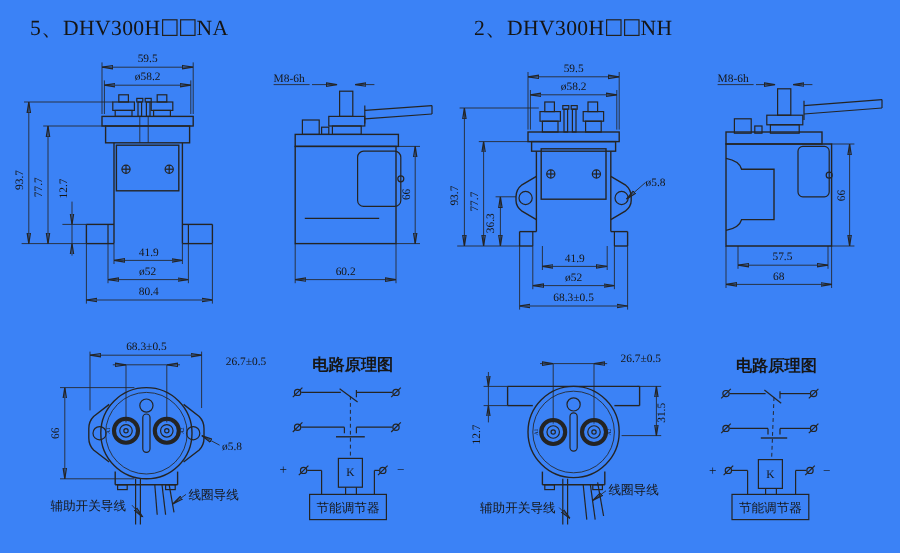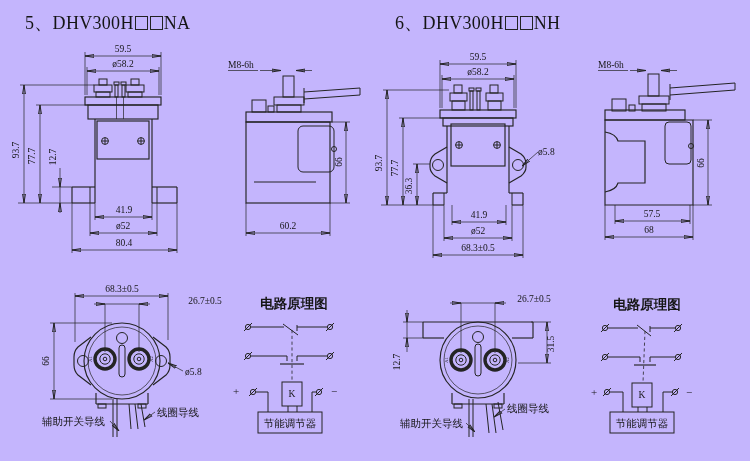--- a/index.html
+++ b/index.html
@@ -1,17 +1,17 @@
 <!DOCTYPE html>
 <html><head>
 <meta charset="utf-8">
 <style>
   html,body{margin:0;padding:0;background:#fff}
   body{width:750px;height:461px;font-family:"Liberation Serif",serif}
-  .page{position:relative;width:750px;height:461px;overflow:hidden;background:#c4b5fd}
+  .page{position:relative;width:750px;height:461px;overflow:hidden;background:#3b82f6}
   section{position:absolute;top:0;width:375px;height:461px}
   .heading{position:absolute;top:11px;font-size:18px;color:#151515;white-space:nowrap;letter-spacing:.3px;z-index:2}
   .ph-box{display:inline-block;width:11px;height:12px;border:1.4px solid #222;margin:0 1px;vertical-align:-1px}
   svg{position:absolute;left:0;top:0}
   svg line,svg path,svg rect,svg circle{stroke:#242424;fill:none;stroke-width:1}
   .ol{stroke-width:1.15}
   .tl{stroke-width:0.7}
   .thick{stroke-width:3.4}
   .dash{stroke-dasharray:3.2,2.6;stroke-width:0.8}
   svg text{fill:#161616;stroke:none;font-family:"Liberation Serif",serif;font-size:9.5px}
@@ -244,21 +244,21 @@
         <text class="sign" x="334" y="395" text-anchor="middle">−</text>
         <line x1="288" y1="406" x2="288" y2="412"></line>
           <line x1="297" y1="406" x2="297" y2="412"></line>
         <rect x="258" y="412" width="64" height="21"></rect>
         <text class="cjk" x="290" y="427" text-anchor="middle">节能调节器</text>
       </g>
     </svg>
   </section>
 
   <section style="left:375px">
-    <div class="heading" style="left:20px"><span>6、DHV300H</span><span class="ph-box"></span><span class="ph-box"></span><span>NH</span></div>
+    <div class="heading" style="left:20px"><span>2、DHV300H</span><span class="ph-box"></span><span class="ph-box"></span><span>NH</span></div>
 
     <svg width="375" height="461" viewBox="0 0 375 461">
       <defs>
         <marker id="arB" viewBox="0 0 9 6" refX="9" refY="3" markerWidth="9" markerHeight="6" markerUnits="userSpaceOnUse" orient="auto-start-reverse">
           <path d="M0,1.6 L9,3 L0,4.4 Z" fill="#242424" stroke="none"></path>
         </marker>
         <g id="tB">
             <circle r="2.6"></circle>
             <line x1="-4" y1="4" x2="4" y2="-4"></line>
           </g>

